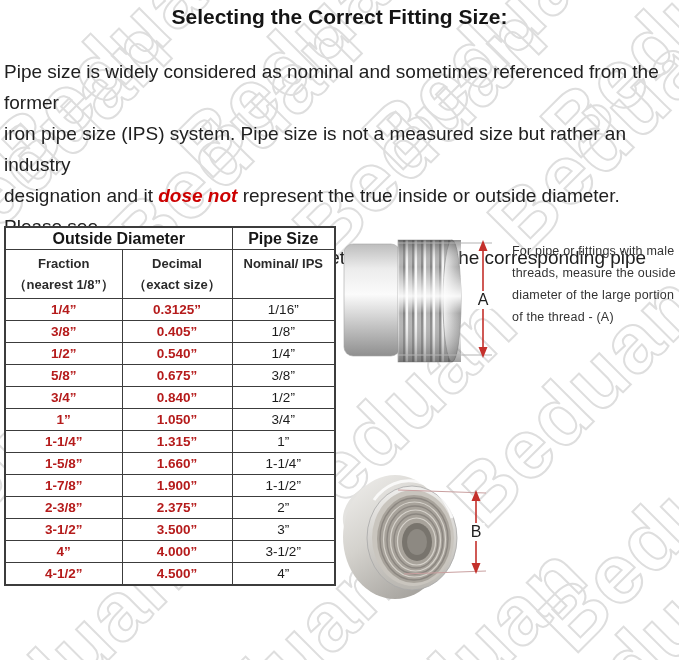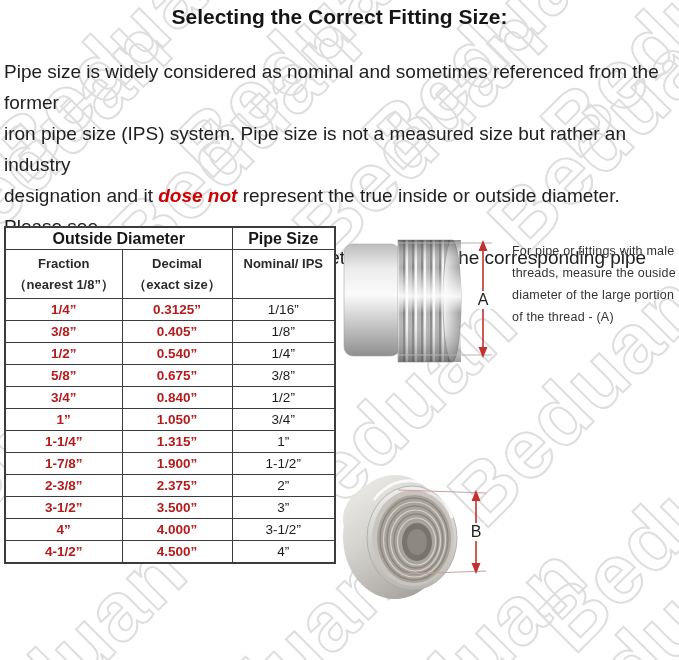--- a/index.html
+++ b/index.html
@@ -138,20 +138,25 @@
           <td class="cell-red">1”</td>
           <td class="cell-red">1.050”</td>
           <td class="cell-black">3/4”</td>
         </tr>
         <tr>
           <td class="cell-red">1-1/4”</td>
           <td class="cell-red">1.315”</td>
           <td class="cell-black">1”</td>
         </tr>
         <tr>
+          <td class="cell-red">1-5/8”</td>
+          <td class="cell-red">1.660”</td>
+          <td class="cell-black">1-1/4”</td>
+        </tr>
+        <tr>
           <td class="cell-red">1-7/8”</td>
           <td class="cell-red">1.900”</td>
           <td class="cell-black">1-1/2”</td>
         </tr>
         <tr>
           <td class="cell-red">2-3/8”</td>
           <td class="cell-red">2.375”</td>
           <td class="cell-black">2”</td>
         </tr>
         <tr>

